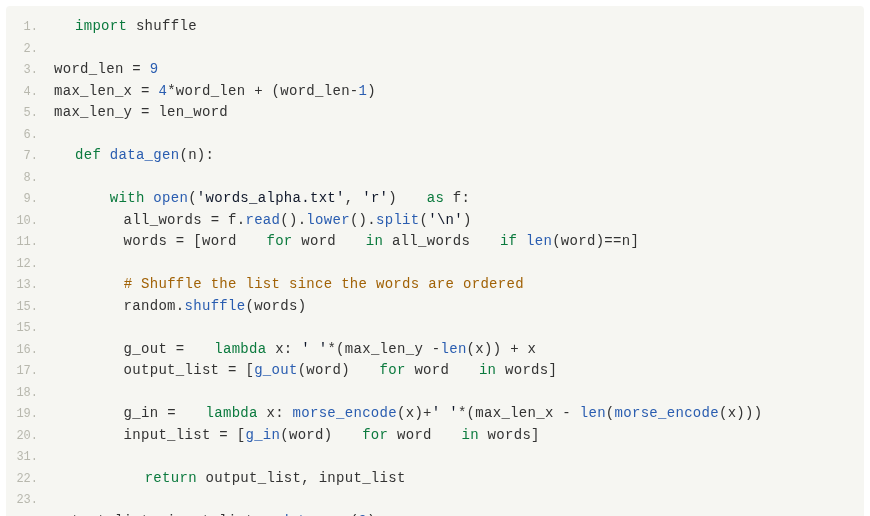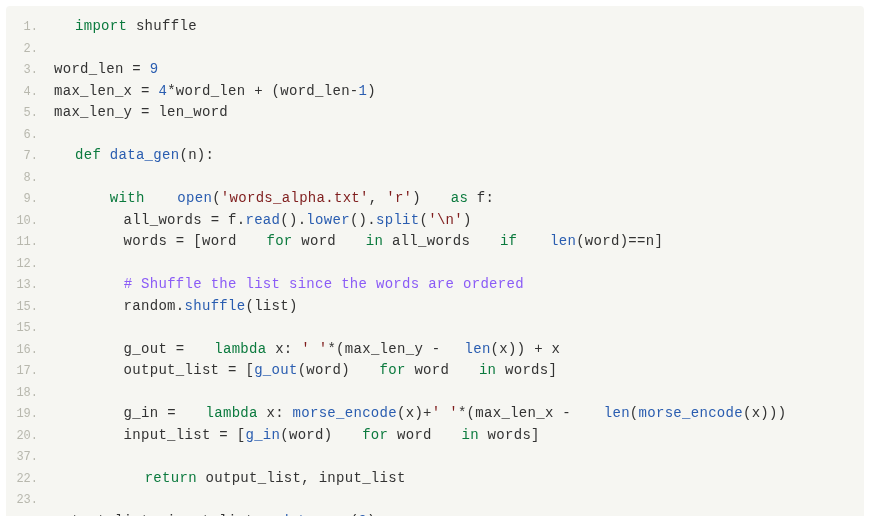--- a/index.html
+++ b/index.html
@@ -34,45 +34,45 @@
     .code {
       flex: 1;
       color: #333;
       letter-spacing: 0.3px;
     }
     .kw { color: #0b7a3e; margin-left: 21px; }       
     .num { color: #2a5db0; }      
     .op { color: #333; }          
     .ident { color: #333; }       
     .func { color: #2a5db0; }     
-    .str { color: #7f1d1d; }      
-    .cmt { color: #8b5cf6; }      
-    .builtin { color: #2a5db0; margin-left: 24px; }  
+    .str { color: #0f172a; }      
+    .cmt { color: #a16207; }      
+    .builtin { color: #2a5db0; }  
   </style>
 </head>
 <body>
 
 <div class="code-block" id="code-root">
     <div class="line"><span class="gutter">1.</span><span class="code"><span class="kw">import</span><span class="ident"> shuffle</span></span></div>
     <div class="line"><span class="gutter">2.</span><span class="code">&nbsp;</span></div>
     <div class="line"><span class="gutter">3.</span><span class="code"><span class="ident">word_len </span><span class="op">=</span><span class="ident"> </span><span class="num">9</span></span></div>
     <div class="line"><span class="gutter">4.</span><span class="code"><span class="ident">max_len_x </span><span class="op">=</span><span class="ident"> </span><span class="num">4</span><span class="op">*</span><span class="ident">word_len </span><span class="op">+</span><span class="ident"> (word_len</span><span class="op">-</span><span class="num">1</span><span class="ident">)</span></span></div>
     <div class="line"><span class="gutter">5.</span><span class="code"><span class="ident">max_len_y </span><span class="op">=</span><span class="ident"> len_word</span></span></div>
     <div class="line"><span class="gutter">6.</span><span class="code">&nbsp;</span></div>
     <div class="line"><span class="gutter">7.</span><span class="code"><span class="kw">def</span><span class="ident"> </span><span class="func">data_gen</span><span class="ident">(n):</span></span></div>
     <div class="line"><span class="gutter">8.</span><span class="code">&nbsp;</span></div>
     <div class="line"><span class="gutter">9.</span><span class="code"><span class="ident">    </span><span class="kw">with</span><span class="ident"> </span><span class="builtin">open</span><span class="ident">(</span><span class="str">'words_alpha.txt'</span><span class="ident">, </span><span class="str">'r'</span><span class="ident">) </span><span class="kw">as</span><span class="ident"> f:</span></span></div>
     <div class="line"><span class="gutter">10.</span><span class="code"><span class="ident">        all_words </span><span class="op">=</span><span class="ident"> f.</span><span class="func">read</span><span class="ident">().</span><span class="func">lower</span><span class="ident">().</span><span class="func">split</span><span class="ident">(</span><span class="str">'\n'</span><span class="ident">)</span></span></div>
     <div class="line"><span class="gutter">11.</span><span class="code"><span class="ident">        words </span><span class="op">=</span><span class="ident"> [word </span><span class="kw">for</span><span class="ident"> word </span><span class="kw">in</span><span class="ident"> all_words </span><span class="kw">if</span><span class="ident"> </span><span class="builtin">len</span><span class="ident">(word)</span><span class="op">==</span><span class="ident">n]</span></span></div>
     <div class="line"><span class="gutter">12.</span><span class="code">&nbsp;</span></div>
     <div class="line"><span class="gutter">13.</span><span class="code"><span class="ident">        </span><span class="cmt"># Shuffle the list since the words are ordered</span></span></div>
-    <div class="line"><span class="gutter">15.</span><span class="code"><span class="ident">        random.</span><span class="func">shuffle</span><span class="ident">(list)</span></span></div>
+    <div class="line"><span class="gutter">15.</span><span class="code"><span class="ident">        random.</span><span class="func">shuffle</span><span class="ident">(words)</span></span></div>
     <div class="line"><span class="gutter">15.</span><span class="code">&nbsp;</span></div>
     <div class="line"><span class="gutter">16.</span><span class="code"><span class="ident">        g_out </span><span class="op">=</span><span class="ident"> </span><span class="kw">lambda</span><span class="ident"> x: </span><span class="str">' '</span><span class="op">*</span><span class="ident">(max_len_y </span><span class="op">-</span><span class="builtin">len</span><span class="ident">(x)) </span><span class="op">+</span><span class="ident"> x</span></span></div>
     <div class="line"><span class="gutter">17.</span><span class="code"><span class="ident">        output_list </span><span class="op">=</span><span class="ident"> [</span><span class="func">g_out</span><span class="ident">(word) </span><span class="kw">for</span><span class="ident"> word </span><span class="kw">in</span><span class="ident"> words]</span></span></div>
     <div class="line"><span class="gutter">18.</span><span class="code">&nbsp;</span></div>
     <div class="line"><span class="gutter">19.</span><span class="code"><span class="ident">        g_in </span><span class="op">=</span><span class="ident"> </span><span class="kw">lambda</span><span class="ident"> x: </span><span class="func">morse_encode</span><span class="ident">(x)</span><span class="op">+</span><span class="str">' '</span><span class="op">*</span><span class="ident">(max_len_x </span><span class="op">-</span><span class="ident"> </span><span class="builtin">len</span><span class="ident">(</span><span class="func">morse_encode</span><span class="ident">(x)))</span></span></div>
     <div class="line"><span class="gutter">20.</span><span class="code"><span class="ident">        input_list </span><span class="op">=</span><span class="ident"> [</span><span class="func">g_in</span><span class="ident">(word) </span><span class="kw">for</span><span class="ident"> word </span><span class="kw">in</span><span class="ident"> words]</span></span></div>
-    <div class="line"><span class="gutter">37.</span><span class="code">&nbsp;</span></div>
+    <div class="line"><span class="gutter">31.</span><span class="code">&nbsp;</span></div>
     <div class="line"><span class="gutter">22.</span><span class="code"><span class="ident">        </span><span class="kw">return</span><span class="ident"> output_list, input_list</span></span></div>
     <div class="line"><span class="gutter">23.</span><span class="code">&nbsp;</span></div>
     <div class="line"><span class="gutter">24.</span><span class="code"><span class="ident">output_list, input_list </span><span class="op">=</span><span class="ident"> </span><span class="func">data_gen</span><span class="ident">(</span><span class="num">9</span><span class="ident">)</span></span></div>
   </div>
 
 </body></html>

